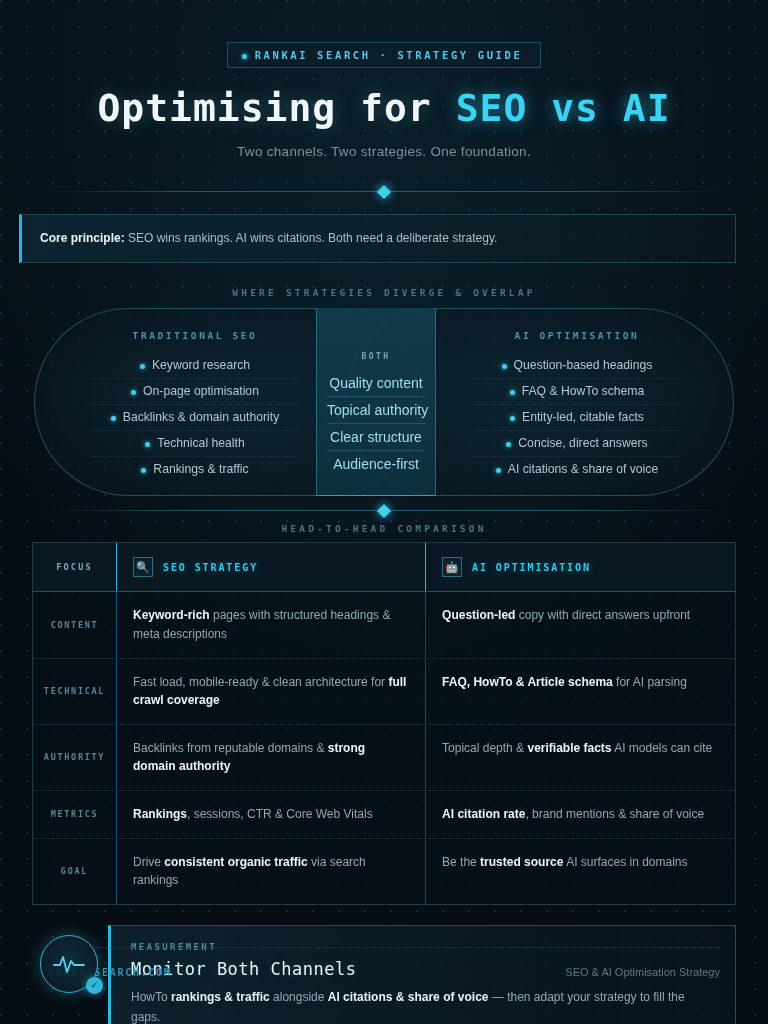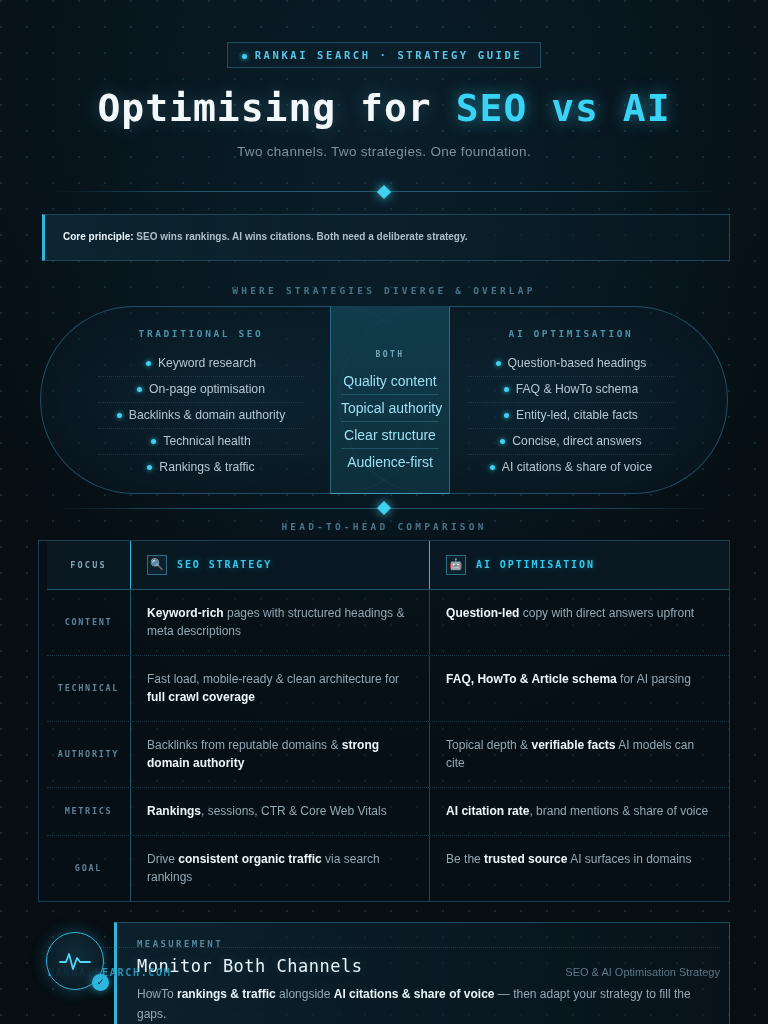--- a/index.html
+++ b/index.html
@@ -15,21 +15,21 @@
     background-image:
       radial-gradient(circle at 50% 8%, rgba(18,70,92,0.28) 0%, rgba(6,13,19,0) 55%),
       radial-gradient(circle at 50% 38%, rgba(14,58,78,0.20) 0%, rgba(6,13,19,0) 50%),
       radial-gradient(circle at 1px 1px, rgba(45,120,140,0.30) 1px, transparent 1.4px);
     background-size: 100% 100%, 100% 100%, 26px 26px;
     font-family: "Liberation Sans", sans-serif;
     color: #c7d7e0;
     position: relative;
   }
 
-  .page { position: relative; width: 768px; height: 1024px; padding: 0 14px; }
+  .page { position: relative; width: 768px; height: 1024px; padding: 0 8px; }
 
   
   .eyebrow-wrap { text-align: center; padding-top: 42px; }
   .eyebrow {
     display: inline-block;
     border: 1px solid #1d4e60;
     background: rgba(10,32,44,0.65);
     color: #58c6e8;
     font-family: "DejaVu Sans Mono", monospace;
     font-size: 10.5px;
@@ -75,29 +75,28 @@
   }
   .divider .diamond {
     position: absolute; left: 50%; top: 50%;
     width: 10px; height: 10px; margin-left: -5px; margin-top: -5px;
     background: #3fd0f0; transform: rotate(45deg);
     box-shadow: 0 0 10px rgba(63,208,240,0.9);
   }
 
   
   .principle {
-    margin: 22px 24px 0 28px;
+    margin: 22px 24px 0 11px;
     border: 1px solid rgba(30,78,96,0.85);
     border-left: 3px solid #2fb6dd;
     background: linear-gradient(to right, rgba(13,38,50,0.92), rgba(9,24,33,0.55));
     padding: 15px 18px;
-    font-size: 10px;
+    font-size: 12px;
     color: #aebfc9;
     line-height: 1.45;
-    font-weight: bold;
   }
   .principle b { color: #eaf5fa; }
 
   
   .section-label {
     text-align: center;
     font-family: "DejaVu Sans Mono", monospace;
     font-size: 9.5px;
     font-weight: bold;
     letter-spacing: 3.2px;
@@ -137,21 +136,21 @@
     white-space: nowrap;
   }
   .venn-item:last-child { border-bottom: none; }
   .venn-item .bdot {
     display: inline-block; width: 5px; height: 5px; border-radius: 50%;
     background: #3fd0f0; margin-right: 7px; vertical-align: middle;
     box-shadow: 0 0 5px rgba(63,208,240,0.9);
   }
 
   .venn-overlap {
-    position: absolute; left: 316px; top: 0; width: 120px; height: 188px;
+    position: absolute; left: 308px; top: 0; width: 120px; height: 188px;
     background: linear-gradient(to bottom, rgba(18,62,78,0.92), rgba(14,50,64,0.85));
     border-left: 1px solid rgba(60,150,175,0.55);
     border-right: 1px solid rgba(60,150,175,0.55);
     border-bottom: 1px solid rgba(70,180,205,0.8);
     display: flex; flex-direction: column; align-items: center;
     padding-top: 44px;
     z-index: 3;
   }
   .overlap-head {
     font-family: "DejaVu Sans Mono", monospace;
@@ -165,21 +164,21 @@
     white-space: nowrap;
   }
   .overlap-item:last-child { border-bottom: none; }
 
   
   .table {
     margin: 8px 24px 0 24px;
     border: 1px solid rgba(30,70,88,0.85);
     background: rgba(8,18,26,0.55);
   }
-  .trow { display: flex; border-bottom: 1px dotted rgba(40,88,106,0.55); margin-left: 8px; }
+  .trow { display: flex; border-bottom: 1px dotted rgba(40,88,106,0.55); }
   .trow:last-child { border-bottom: none; }
 
   .trow.header {
     border-bottom: 1px solid rgba(40,100,120,0.8);
     background: rgba(10,26,36,0.8);
   }
 
   .cell-focus {
     width: 84px; flex: 0 0 84px;
     border-right: 1px solid rgba(40,110,132,0.75);

